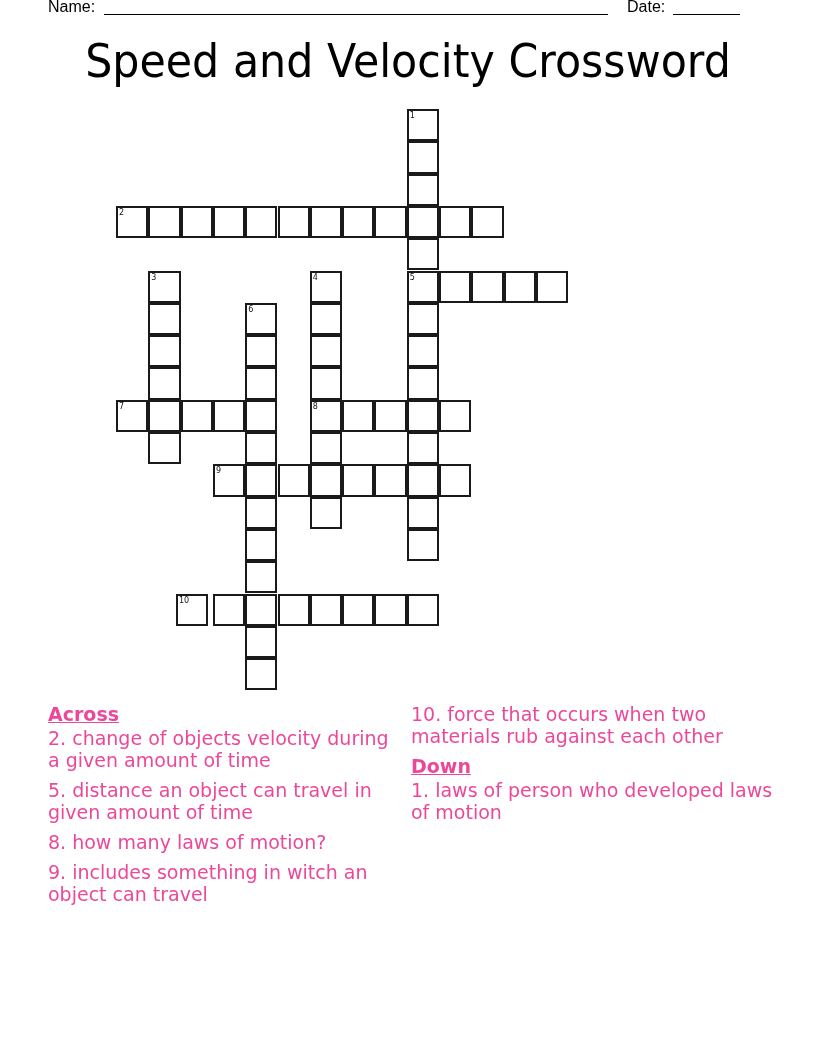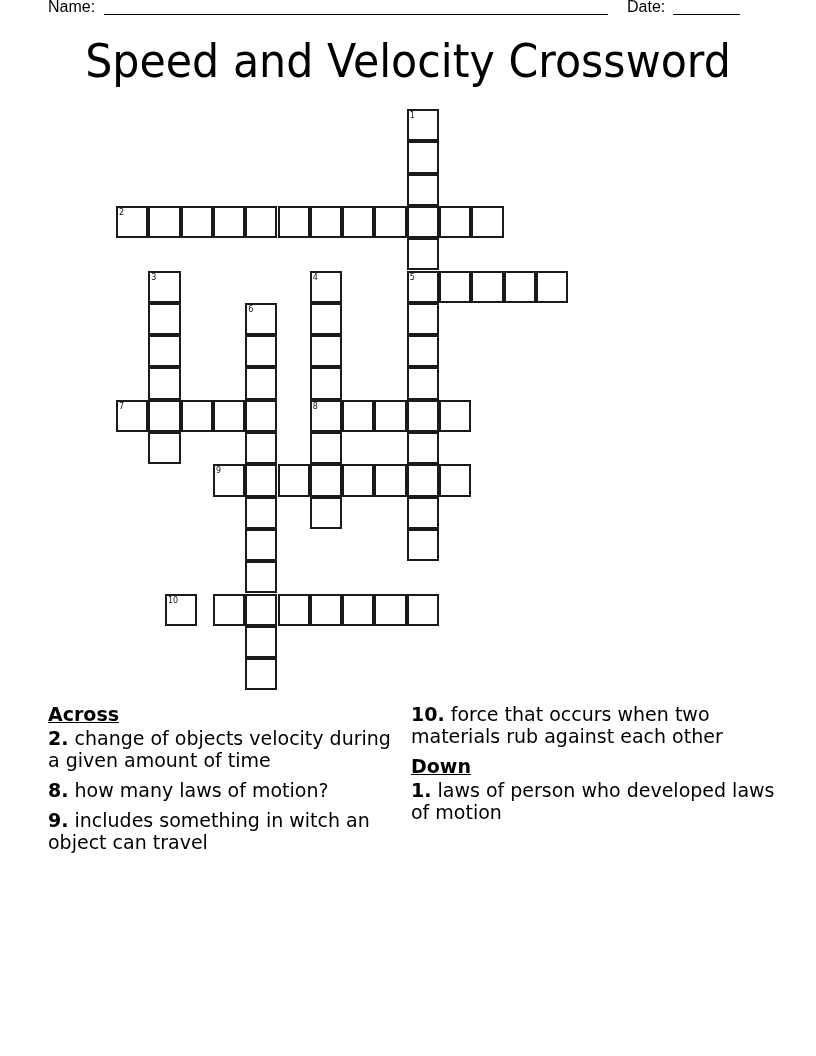--- a/index.html
+++ b/index.html
@@ -21,27 +21,27 @@
     .cell {
       position: absolute; width: 32.3px; height: 32.3px; box-sizing: border-box;
       border: 2px solid #1a1a1a; background: #fff; margin-left: -1px; margin-top: -1px;
     }
     .cell .num {
       position: absolute; left: 1px; top: 0px; font-family: "DejaVu Sans", sans-serif;
       font-size: 8px; line-height: 9px; color: #111;
     }
     .clues {
       position: absolute; top: 703px; font-family: "DejaVu Sans", sans-serif;
-      font-size: 19px; line-height: 22px; color: #000000;
+      font-size: 19px; line-height: 22px; color: #ec4899;
     }
     .clues.left { left: 48px; width: 350px; }
     .clues.right { left: 411px; width: 370px; }
     .clue-heading { font-weight: bold; text-decoration: underline; margin-bottom: 2px; }
     .clue { margin-bottom: 8px; }
-    .clue .cnum { font-weight: bold; }
+    .clue .cnum { font-weight: normal; }
   </style>
 </head>
 <body>
 
 <div class="header">
   <span class="name-label">Name:</span>
   <span class="name-line"></span>
   <span class="date-label">Date:</span>
   <span class="date-line"></span>
 </div>
@@ -126,34 +126,35 @@
     <div class="cell" style="left: 343.1px; top: 400.7px;"></div>
     <div class="cell" style="left: 375.4px; top: 400.7px;"></div>
     <div class="cell" style="left: 440px; top: 400.7px;"></div>
     <div class="cell" style="left: 213.9px; top: 465.3px;">
       <span class="num">9</span>
     </div>
     <div class="cell" style="left: 278.5px; top: 465.3px;"></div>
     <div class="cell" style="left: 343.1px; top: 465.3px;"></div>
     <div class="cell" style="left: 375.4px; top: 465.3px;"></div>
     <div class="cell" style="left: 440px; top: 465.3px;"></div>
-    <div class="cell" style="left: 166px; top: 594.5px;">
+    <div class="cell" style="left: 177px; top: 594.5px;">
       <span class="num">10</span>
     </div>
     <div class="cell" style="left: 213.9px; top: 594.5px;"></div>
     <div class="cell" style="left: 278.5px; top: 594.5px;"></div>
     <div class="cell" style="left: 310.8px; top: 594.5px;"></div>
     <div class="cell" style="left: 343.1px; top: 594.5px;"></div>
     <div class="cell" style="left: 375.4px; top: 594.5px;"></div>
     <div class="cell" style="left: 407.7px; top: 594.5px;"></div>
   </div>
 
 <div class="clues left">
   <div class="clue-heading">Across</div>
   <div class="clue"><span class="cnum">2.</span> <span>change of objects velocity during a given amount of time</span></div>
+  <div class="clue"><span class="cnum">5.</span> <span>distance an object can travel in given amount of time</span></div>
   <div class="clue"><span class="cnum">8.</span> <span>how many laws of motion?</span></div>
   <div class="clue"><span class="cnum">9.</span> <span>includes something in witch an object can travel</span></div>
 </div>
 
 <div class="clues right">
   <div class="clue"><span class="cnum">10.</span> <span>force that occurs when two materials rub against each other</span></div>
   <div class="clue-heading">Down</div>
   <div class="clue"><span class="cnum">1.</span> <span>laws of person who developed laws of motion</span></div>
 </div>
 

